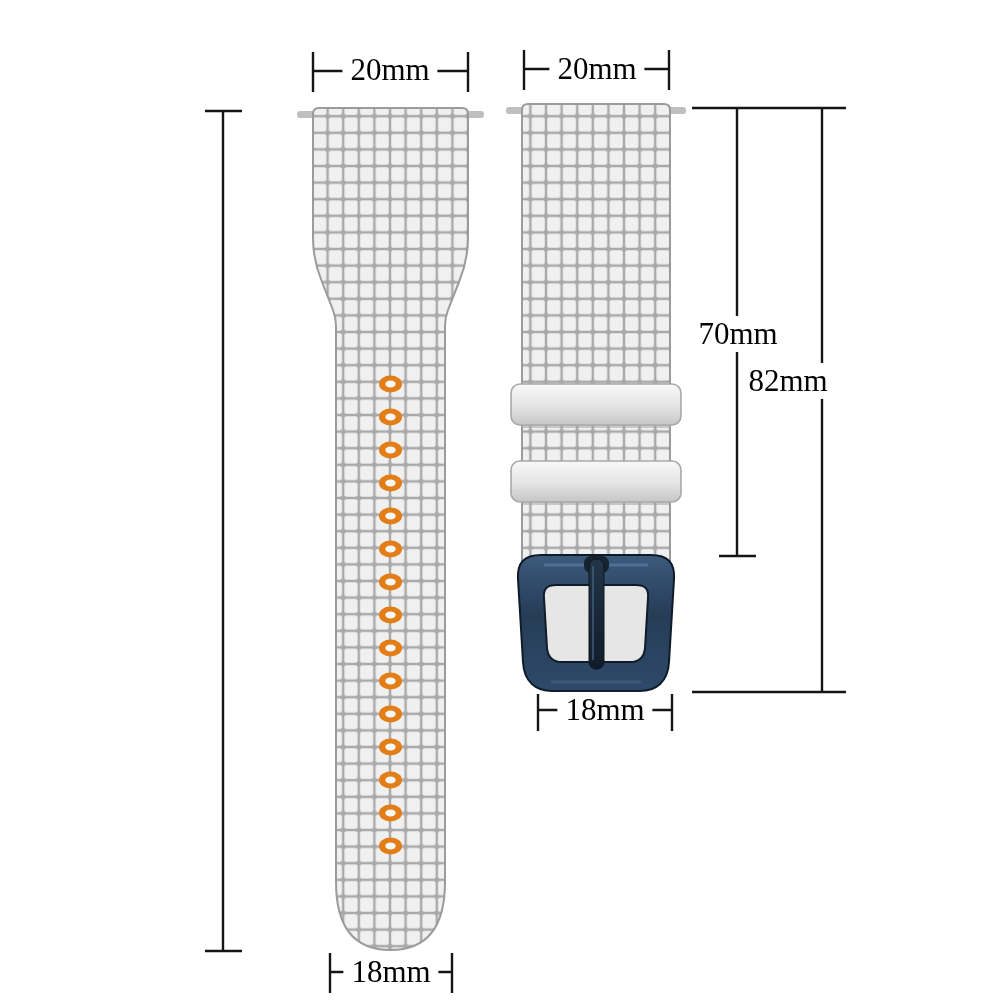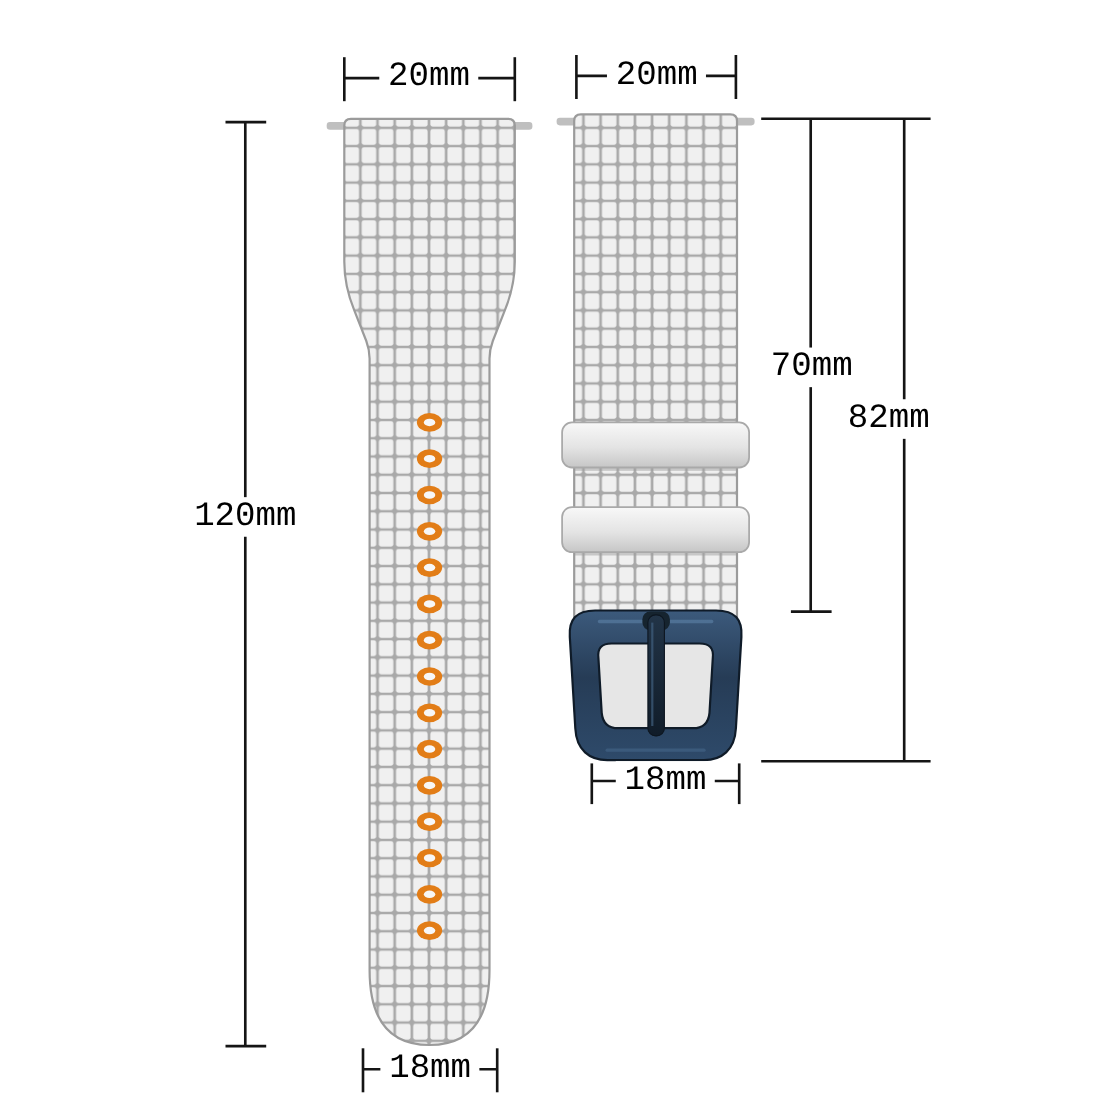--- a/index.html
+++ b/index.html
@@ -1,20 +1,20 @@
 <!DOCTYPE html>
 <html><head>
 <meta charset="utf-8">
 <style>
   html,body{margin:0;padding:0;background:#ffffff;}
   .stage{
     position:relative;
     width:1000px;height:1000px;
     background:#ffffff;
-    font-family:Liberation Mono, monospace;
+    font-family:Liberation Serif, serif;
     overflow:hidden;
   }
   .stage svg{position:absolute;left:0;top:0;}
   .dim-label{
     position:absolute;
     transform:translate(-50%,-50%);
     font-size:31px;
     color:#000000;
     background:#ffffff;
     padding:1px 8px;
@@ -139,19 +139,18 @@
       <line x1="822" y1="108" x2="822" y2="692"></line>
 
       <line x1="538" y1="694" x2="538" y2="731"></line>
       <line x1="672" y1="694" x2="672" y2="731"></line>
       <line x1="538" y1="710" x2="672" y2="710"></line>
     </g>
   </svg>
 
   <div class="dim-label" style="left:390px;top:70px">20mm</div>
   <div class="dim-label" style="left:597px;top:69px">20mm</div>
-  <div class="dim-label" style="left:223px;top:470px">120mm</div>
   <div class="dim-label" style="left:738px;top:334px">70mm</div>
-  <div class="dim-label" style="left:808px;top:381px">82mm</div>
+  <div class="dim-label" style="left:788px;top:381px">82mm</div>
   <div class="dim-label" style="left:391px;top:972px">18mm</div>
   <div class="dim-label" style="left:605px;top:710px">18mm</div>
 
 </div>
 
 </body></html>

